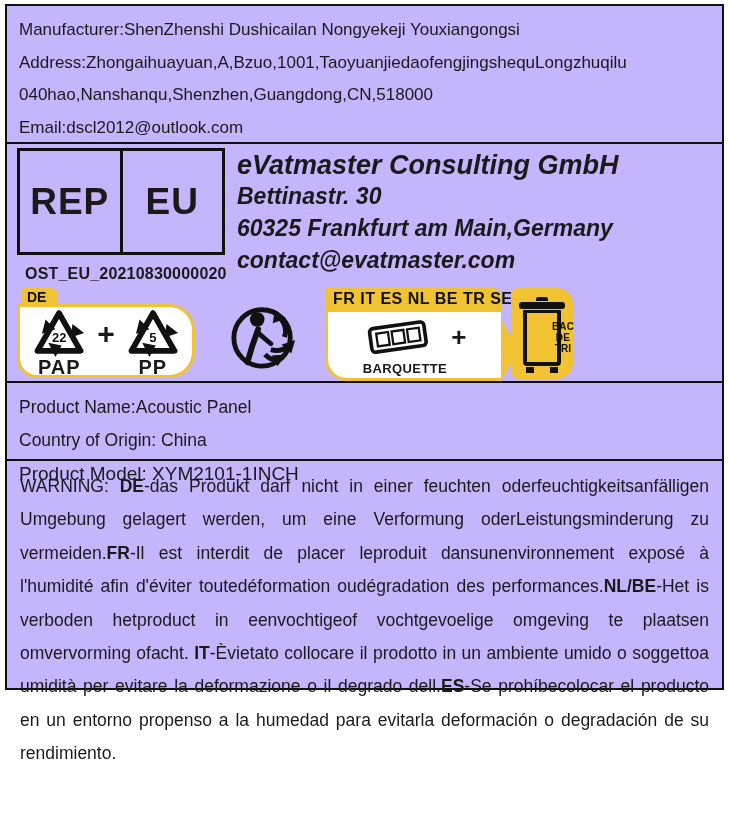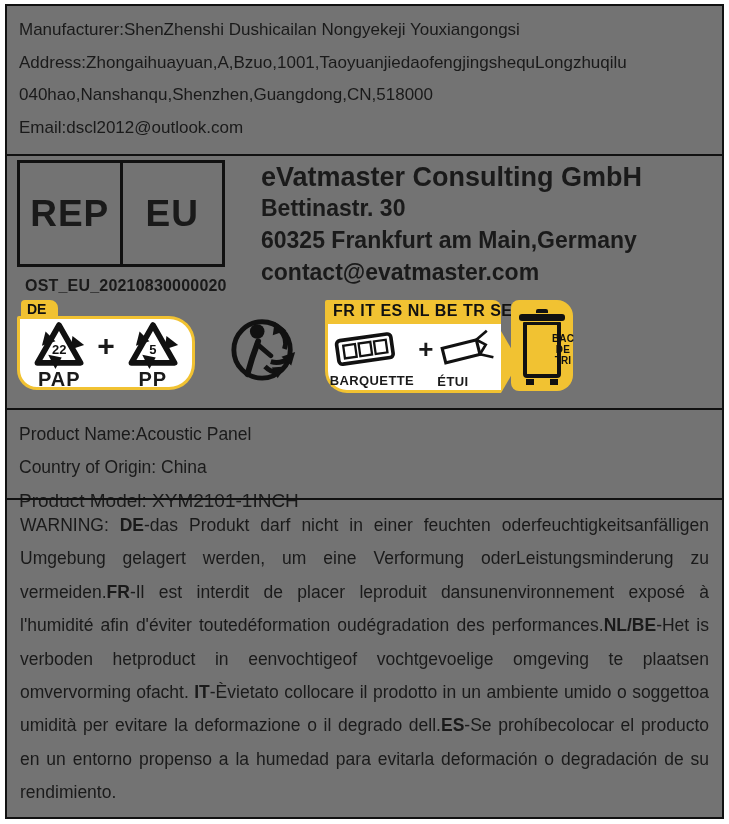--- a/index.html
+++ b/index.html
@@ -5,40 +5,40 @@
   * { margin:0; padding:0; box-sizing:border-box; }
   html,body { background:#fff; }
   body {
     width:729px; height:824px;
     font-family:"Liberation Sans", sans-serif;
     color:#1a1a1a;
     position:relative;
   }
   .page {
     position:absolute; left:5px; top:4px;
-    width:719px; height:815px;
+    width:719px; height:686px;
     border:2px solid #111;
-    background:#737373;
-    display:flex; flex-direction:column;gap:12px;
+    background:#c4b5fd;
+    display:flex; flex-direction:column;
   }
   
   .sec-manufacturer { height:136px; padding:8px 12px 0 12px; }
   .sec-manufacturer div { font-size:17px; line-height:32.5px; white-space:nowrap; }
   
   .sec-eurep { height:242px; border-top:2px solid #111; padding:4px 8px 0 8px; }
   .eurep-top { display:flex; }
   .eurep-left { width:218px; }
   .eurep-box { display:flex; border:3px solid #111; width:208px; height:107px; margin-left:2px; }
   .eurep-cell {
     flex:1; display:flex; align-items:center; justify-content:center;
     font-size:37px; font-weight:bold; letter-spacing:1px;
   }
   .eurep-cell:first-child { border-right:3px solid #111; }
   .eurep-code { font-size:16px; font-weight:bold; margin:10px 0 0 10px; letter-spacing:.2px; }
-  .eurep-right { margin-left:28px; padding-top:2px; }
+  .eurep-right { margin-left:4px; padding-top:2px;font-style:italic; }
   .eurep-company { font-size:27px; font-weight:bold; line-height:30px; }
   .eurep-line { font-size:23px; font-weight:bold; line-height:32px; }
   
   .icons-row { display:flex; align-items:flex-start; margin-top:5px; padding-left:2px; }
   
   .de-badge { position:relative; width:178px; margin-top:0; }
   .de-tab {
     position:relative; display:inline-block; margin-left:4px;
     background:#F1C232; color:#111; font-weight:bold; font-size:14px;
     padding:1px 12px 0 6px; border-radius:4px 8px 0 0; height:17px; line-height:16px;
@@ -196,29 +196,20 @@
                   <g transform="rotate(-8 38 23)">
                     <rect class="stroke" x="8" y="9" width="60" height="26" rx="4" stroke-width="4"></rect>
                     <rect class="stroke" x="15" y="15" width="13" height="14" stroke-width="2.5"></rect>
                     <rect class="stroke" x="32" y="15" width="13" height="14" stroke-width="2.5"></rect>
                     <rect class="stroke" x="49" y="15" width="13" height="14" stroke-width="2.5"></rect>
                   </g>
                 </svg>
                 <div class="pack-label">BARQUETTE</div>
               </div>
               <div class="pack-plus">+</div>
-              <div class="pack-item">
-                <svg width="62" height="44" viewBox="0 0 68 50">
-                  <g transform="rotate(-14 34 25)">
-                    <rect class="stroke" x="6" y="16" width="40" height="17" stroke-width="3.5"></rect>
-                    <path class="stroke" d="M46 16 L60 9 M46 33 L60 40 M46 16 L55 24 L46 33" stroke-width="3"></path>
-                  </g>
-                </svg>
-                <div class="pack-label">ÉTUI</div>
-              </div>
             </div>
             <div class="fr-chevron"></div>
           </div>
         </div>
         <div class="bin-block">
           <div class="bin-handle"></div>
           <div class="bin-lid"></div>
           <div class="bin-body">
             <span class="bin-line">BAC</span>
             <span class="bin-line">DE</span>

